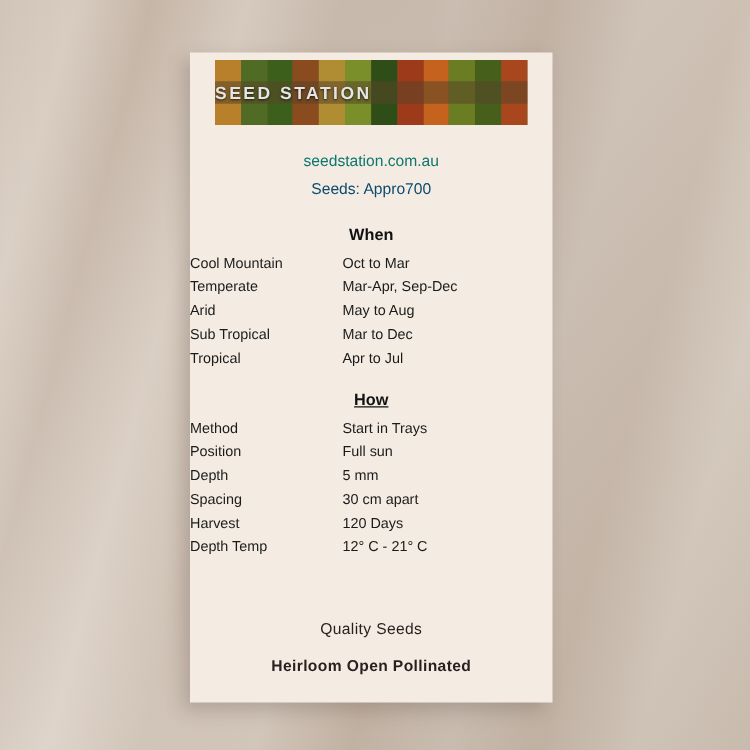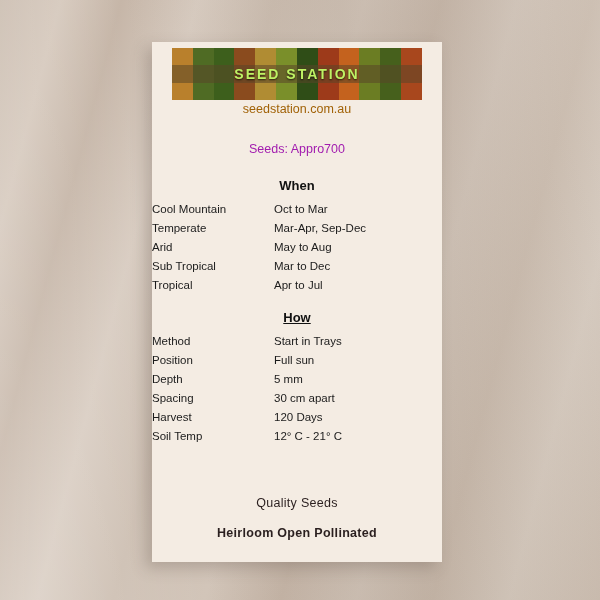--- a/index.html
+++ b/index.html
@@ -64,47 +64,46 @@
   }
   .strip > i {
     flex: 1 1 0;
     display: block;
   }
   .band-title {
     position: absolute;
     left: 0; right: 0;
     top: 50%;
     transform: translateY(-50%);
-    text-align: center;
-    color: #bef264;
+    color: #e5e5e5;
     font-size: 14px;
     letter-spacing: 2px;
     font-weight: bold;
     text-shadow: 0 1px 2px rgba(0,0,0,0.7);
   }
   .band-overlay {
     position: absolute;
     left: 0; right: 0;
     top: 32%;
     height: 36%;
     background: rgba(90,70,40,0.55);
   }
 
   .website {
-    margin-top: 2px;
-    text-align: center;
-    font-size: 12.5px;
-    color: #a16207;
+    margin-top: 22px;
+    text-align: center;
+    font-size: 12.5px;
+    color: #0f766e;
   }
 
   .seed-count {
-    margin-top: 26px;
-    text-align: center;
-    font-size: 12.5px;
-    color: #a21caf;
+    margin-top: 8px;
+    text-align: center;
+    font-size: 12.5px;
+    color: #0c4a6e;
   }
 
   .section-title {
     text-align: center;
     font-size: 13px;
     font-weight: bold;
     color: #111;
     margin-top: 22px;
     margin-bottom: 6px;
   }
@@ -220,21 +219,21 @@
       </tr>
       <tr>
         <td class="k">Spacing</td>
         <td class="v">30 cm apart</td>
       </tr>
       <tr>
         <td class="k">Harvest</td>
         <td class="v">120 Days</td>
       </tr>
       <tr>
-        <td class="k">Soil Temp</td>
+        <td class="k">Depth Temp</td>
         <td class="v">12° C - 21° C</td>
       </tr>
     </tbody>
       </table>
 
     <div class="footer">
       <div class="f1">Quality Seeds</div>
       <div class="f2">Heirloom Open Pollinated</div>
     </div>
 

